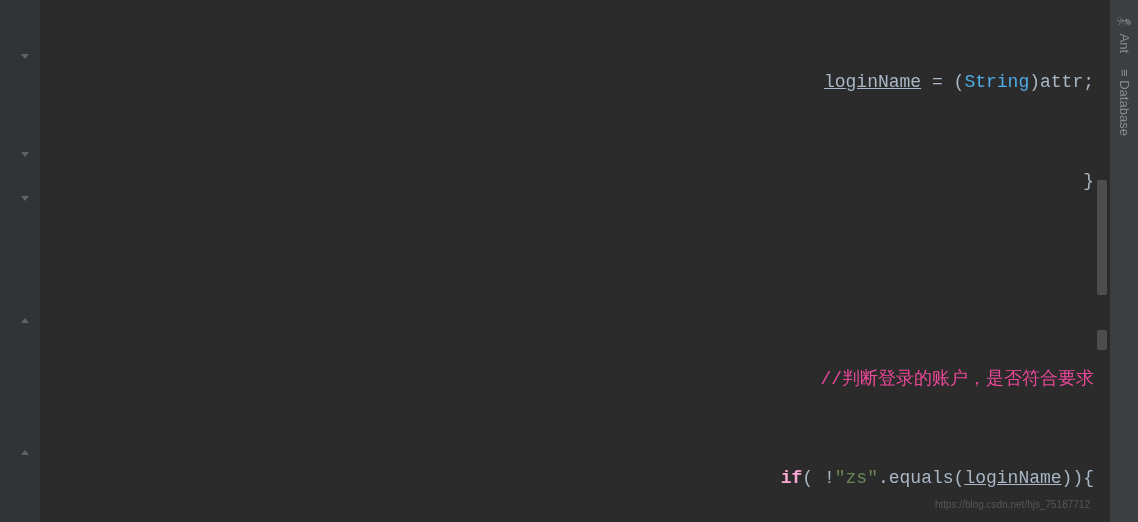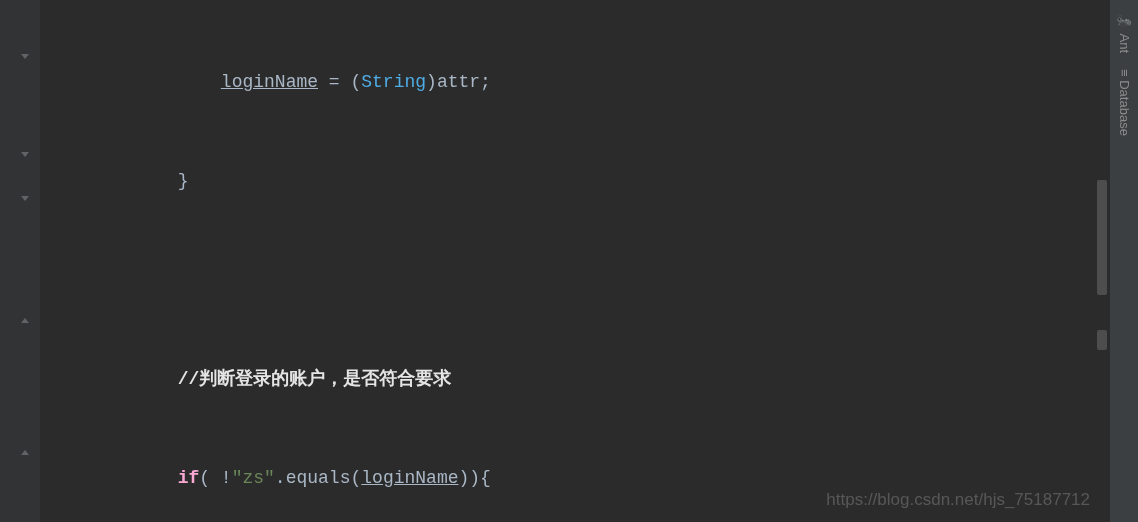--- a/index.html
+++ b/index.html
@@ -41,30 +41,31 @@
     .fold-marker svg {
       width: 12px;
       height: 12px;
     }
     .code-area {
       flex: 1;
       padding: 0 0 0 8px;
       position: relative;
       white-space: pre;
       line-height: 33px;
+      text-align: right;
     }
     .code-line {
       height: 33px;
       line-height: 33px;
       white-space: pre;
     }
     .kw { color: #f9a8d4; font-weight: bold; }
     .type { color: #4eade5; }
     .str { color: #6a8759; }
-    .comment { color: #e5e5e5; font-style: normal; font-weight: bold; }
+    .comment { color: #ec4899; font-style: normal; }
     .var { color: #a9b7c6; }
     .underline { text-decoration: underline; text-decoration-color: #a9b7c6; }
     .punct { color: #a9b7c6; }
     .right-panel {
       width: 28px;
       background: #3c3f41;
       display: flex;
       flex-direction: column;
       align-items: center;
       padding-top: 6px;
@@ -89,21 +90,21 @@
       width: 10px;
       left: 3px;
       background: #4d4d4d;
       border-radius: 2px;
     }
     .watermark {
       position: absolute;
       bottom: 12px;
       right: 48px;
       color: #6a6a6a;
-      font-size: 17px;
+      font-size: 10px;
       font-family: Arial, sans-serif;
       opacity: 0.7;
     }
   </style>
 </head>
 <body>
 
 <div class="editor-container">
   <div class="gutter">
     <div class="fold-marker" style="top:50px;">

